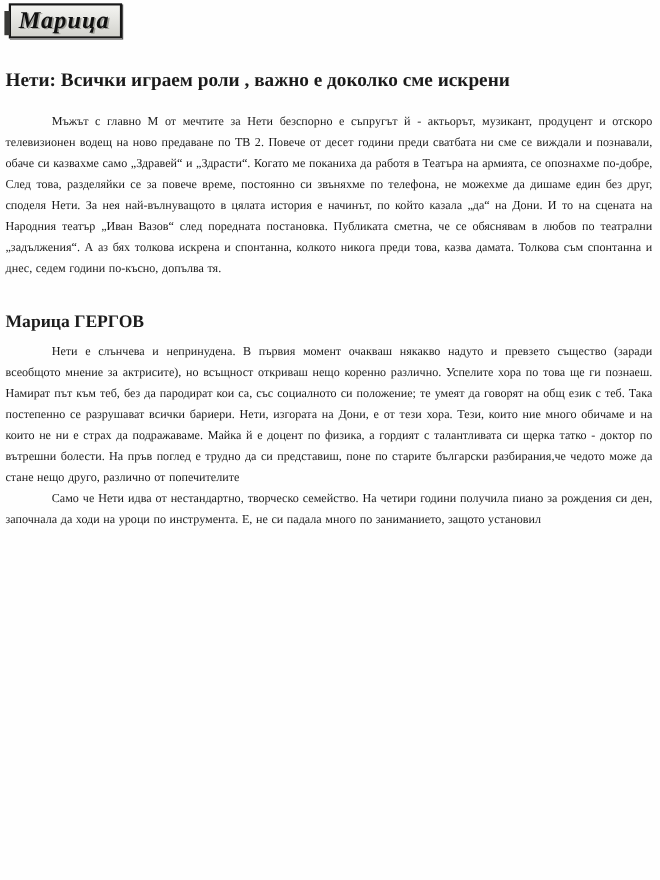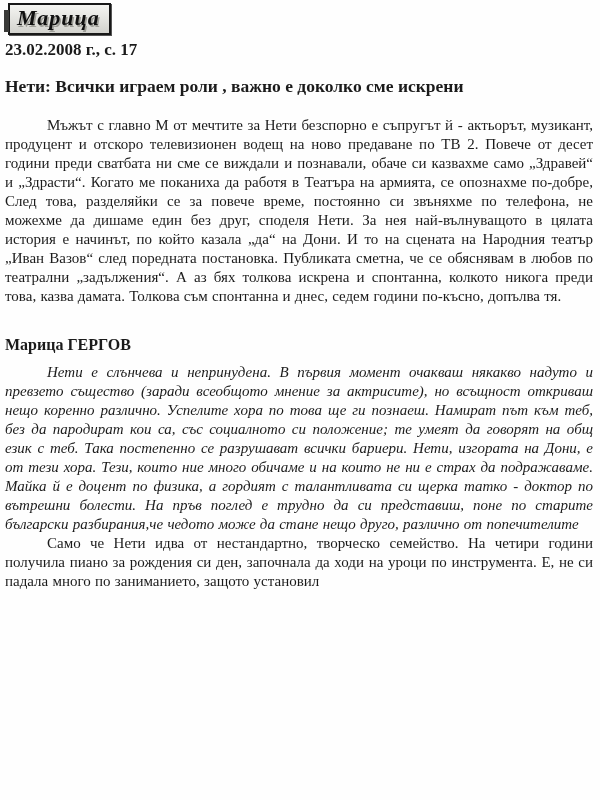--- a/index.html
+++ b/index.html
@@ -55,21 +55,21 @@
     font-weight: bold;
     font-size: 17px;
     line-height: 20px;
     margin-top: 5px;
   }
   
   h1.headline {
     font-size: 17.5px;
     line-height: 22px;
     font-weight: bold;
-    margin: 15px 0 0 0;
+    margin: 26px 0 0 0;
   }
   h2.subheadline {
     font-size: 19px;
     line-height: 27px;
     font-weight: bold;
     font-style: italic;
     text-align: justify;
     margin: 21px 0 0 0;
   }
   h3.section-heading {
@@ -79,42 +79,41 @@
     letter-spacing: 0.3px;
     margin: 27px 0 0 0;
   }
   h3.author-heading {
     font-size: 16px;
     line-height: 21px;
     font-weight: bold;
     margin: 28px 0 0 0;
   }
   .body-text p {
-    font-size: 15px;
+    font-size: 11px;
     line-height: 19px;
     text-align: justify;
     text-indent: 42px;
     margin: 0;
     word-spacing: 0.5px;
   }
   p.para-lead { margin-top: 19px; }
-  p.para-second { margin-top: 8px; font-style: italic; }
+  p.para-second { margin-top: 8px; }
   p.para-third { margin-top: 0; }
 </style>
 </head>
 <body>
 
 <div class="page">
 
   <div class="masthead">
     <div class="logo-wrap">
       <span class="scan-artifact"></span>
       <span class="logo-box">Марица</span>
     </div>
-    <div class="dateline">23.02.2008 г., с. 17</div>
   </div>
 
   <h1 class="headline">Нети: Всички играем роли , важно е доколко сме искрени</h1>
 
 
   <div class="body-text">
 
 
     <p class="para-lead">Мъжът с главно М от мечтите за Нети безспорно е съпругът й - актьорът, музикант, продуцент и отскоро телевизионен водещ на ново предаване по ТВ 2. Повече от десет години преди сватбата ни сме се виждали и познавали, обаче си казвахме само „Здравей“ и „Здрасти“. Когато ме поканиха да работя в Театъра на армията, се опознахме по-добре, След това, разделяйки се за повече време, постоянно си звъняхме по телефона, не можехме да дишаме един без друг, споделя Нети. За нея най-вълнуващото в цялата история е начинът, по който казала „да“ на Дони. И то на сцената на Народния театър „Иван Вазов“ след поредната постановка. Публиката сметна, че се обяснявам в любов по театрални „задължения“. А аз бях толкова искрена и спонтанна, колкото никога преди това, казва дамата. Толкова съм спонтанна и днес, седем години по-късно, допълва тя.</p>
 

